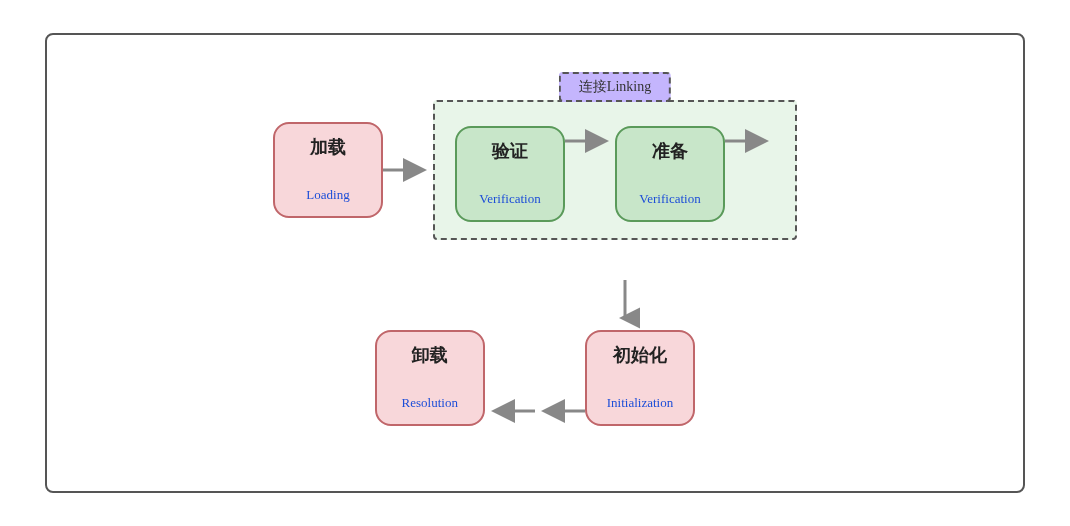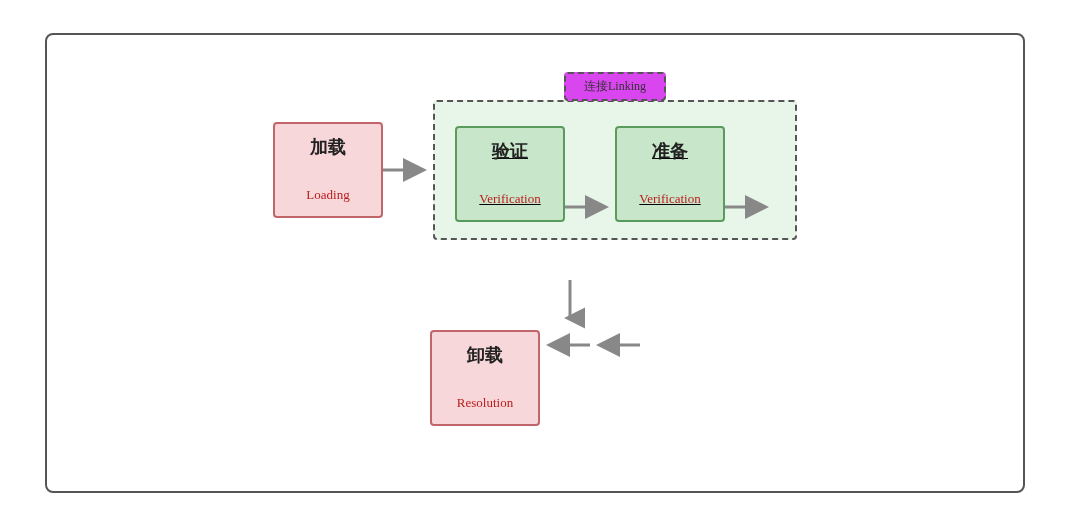--- a/index.html
+++ b/index.html
@@ -44,41 +44,40 @@
     }
 
     .linking-label-box {
       position: absolute;
       top: -28px;
       left: 50%;
       transform: translateX(-50%);
       border: 2px dashed #555;
       border-radius: 4px;
       padding: 4px 18px;
-      background: #d946ef;
-      font-size: 12px;
+      background: #c4b5fd;
+      font-size: 14px;
       color: #333;
       white-space: nowrap;
       z-index: 10;
     }
 
     .linking-inner {
       border: 2px dashed #555;
       border-radius: 4px;
       background: #e8f5e9;
       padding: 24px 20px 16px 20px;
       display: flex;
-      align-items: flex-end;
+      align-items: flex-start;
       gap: 0;
-      text-decoration: underline;
     }
 
     
     .box {
-      border-radius: 4px;
+      border-radius: 16px;
       display: flex;
       flex-direction: column;
       align-items: center;
       justify-content: center;
       padding: 12px 20px;
       min-width: 110px;
       min-height: 80px;
       text-align: center;
       gap: 28px;
     }
@@ -95,21 +94,21 @@
 
     .box-title {
       font-size: 18px;
       font-weight: bold;
       color: #222;
       line-height: 1.3;
     }
 
     .box-subtitle {
       font-size: 13px;
-      color: #b91c1c;
+      color: #1d4ed8;
       line-height: 1.3;
     }
 
     
     .arrow-right {
       width: 50px;
       height: 30px;
       display: flex;
       align-items: center;
       justify-content: center;
@@ -134,21 +133,21 @@
       width: 50px;
       height: 30px;
       display: flex;
       align-items: center;
       justify-content: center;
     }
 
     
     .row2 {
       display: flex;
-      align-items: flex-start;
+      align-items: flex-end;
       position: relative;
     }
   </style>
 </head>
 <body>
 
 <div class="diagram-container">
 
   <div class="row1">
 
@@ -252,17 +251,21 @@
         <svg width="50" height="30" viewBox="0 0 50 30">
           <defs>
             <marker id="ah6" markerWidth="8" markerHeight="8" refX="6" refY="4" orient="auto">
               <path d="M0,0 L8,4 L0,8 Z" fill="#888"></path>
             </marker>
           </defs>
           <path d="M0,15 L38,15" stroke="#888" stroke-width="3" fill="none" marker-end="url(#ah6)"></path>
         </svg>
       </div>
 
+      <div class="box box-pink">
+        <span class="box-title">初始化</span>
+        <span class="box-subtitle">Initialization</span>
+      </div>
 
     </div>
   </div>
 
 </div>
 
 </body></html>

